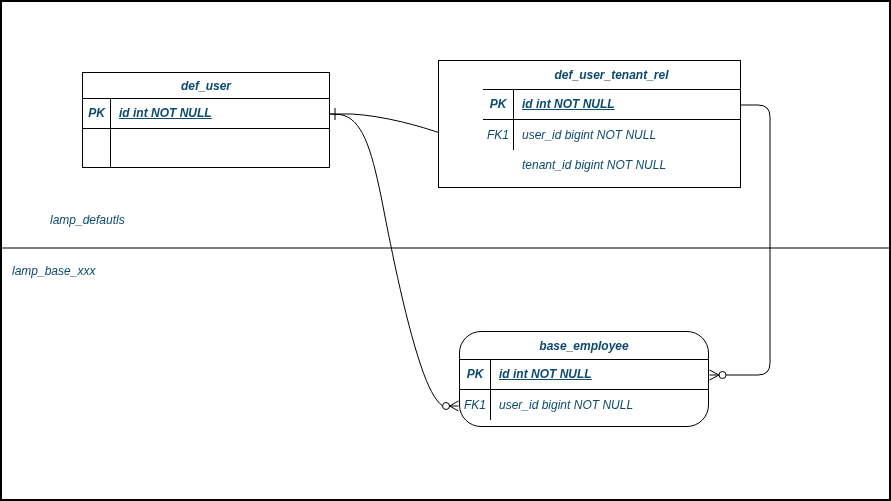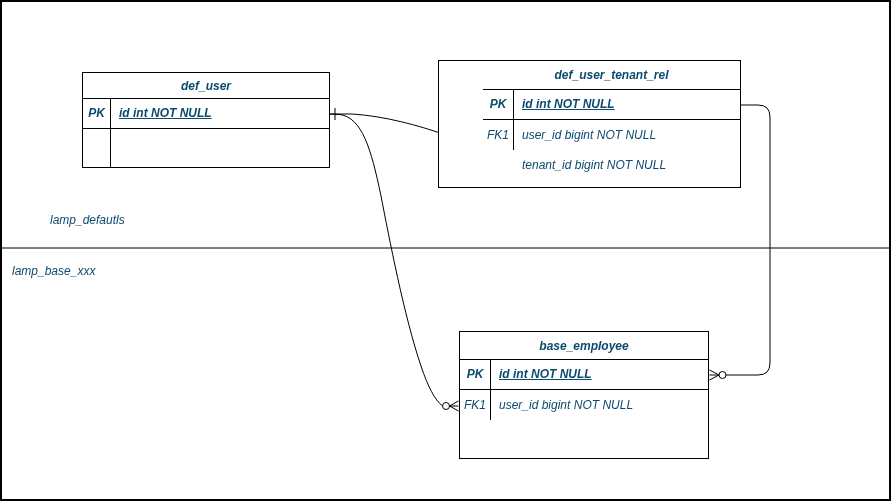--- a/index.html
+++ b/index.html
@@ -120,21 +120,21 @@
     </div>
     <div class="trow fill">
       <div class="keycol line30" style="width:31px;">FK1</div>
       <div class="valcol">
         <div class="line30">user_id bigint NOT NULL</div>
         <div class="line30">tenant_id bigint NOT NULL</div>
       </div>
     </div>
   </div>
 
-  <div class="etable" style="left:459px; top:331px; width:250px; height:128px;">
+  <div class="etable" style="left:459px; top:331px; width:250px; height:96px;border-radius:22px;">
     <div class="thead" style="height:28px;">base_employee</div>
     <div class="trow bordered" style="height:30px;">
       <div class="keycol pk" style="width:31px; line-height:29px;">PK</div>
       <div class="valcol pkfield" style="line-height:29px;">id int NOT NULL</div>
     </div>
     <div class="trow fill">
       <div class="keycol line30" style="width:31px;">FK1</div>
       <div class="valcol">
         <div class="line30">user_id bigint NOT NULL</div>
       </div>

